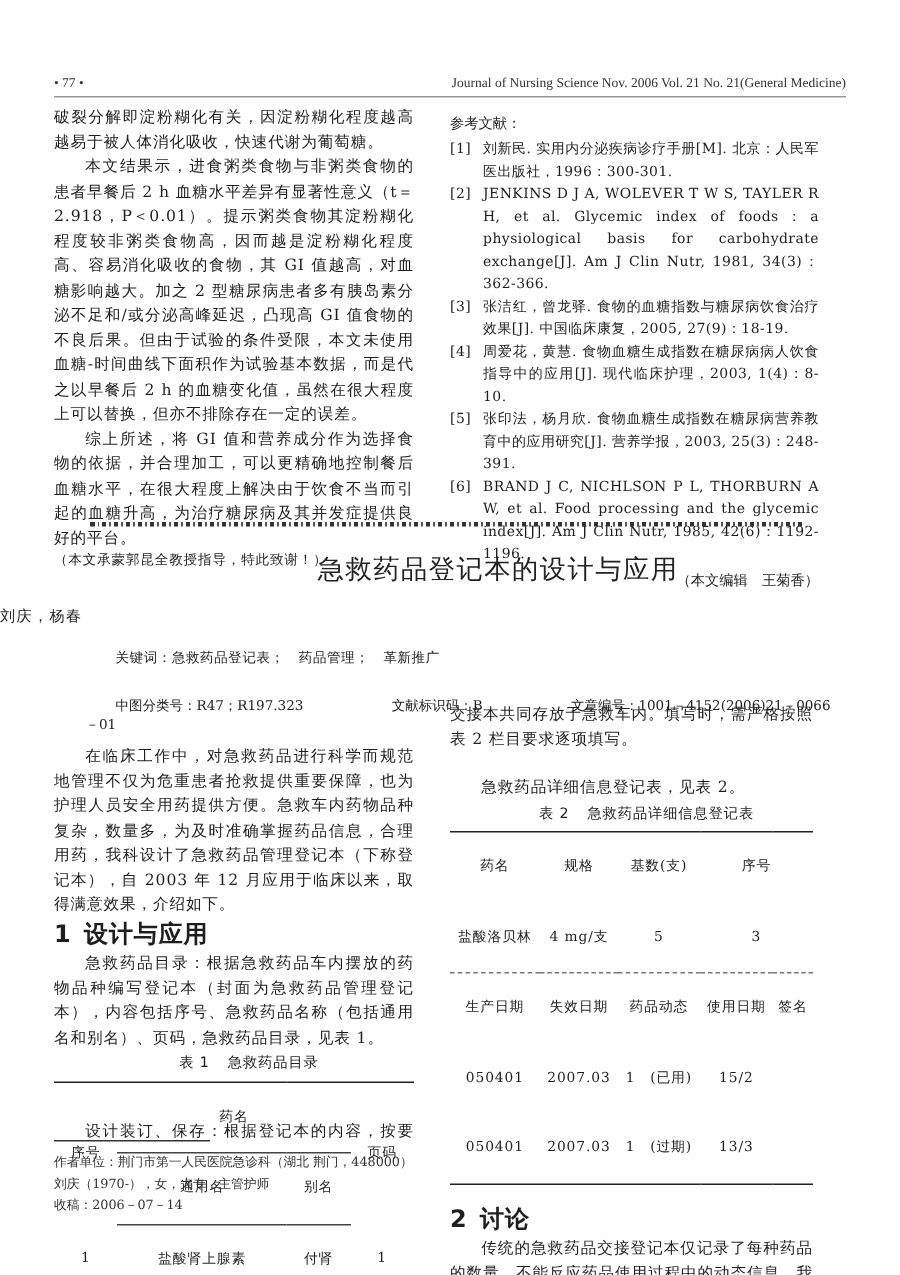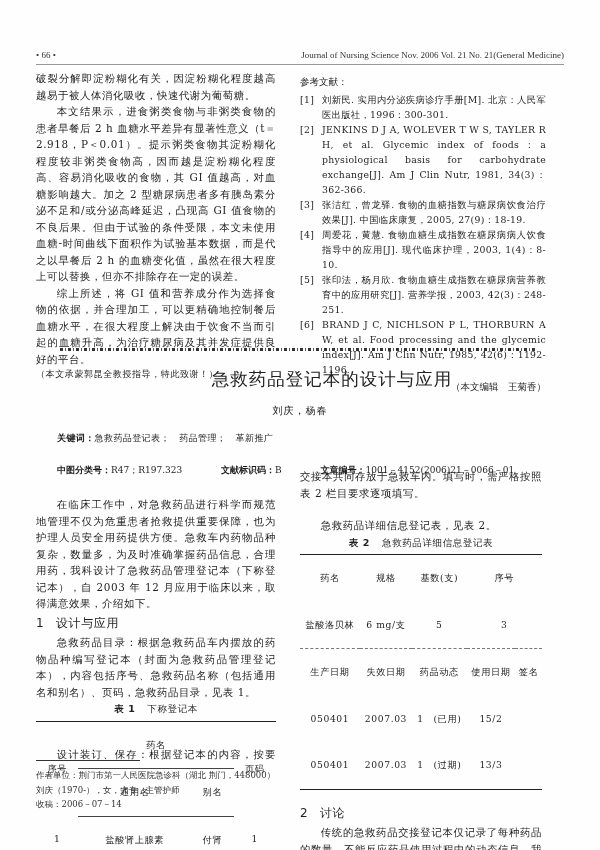--- a/index.html
+++ b/index.html
@@ -18,44 +18,44 @@
   .ack { font-size: 9px; line-height: 14px; margin-left: 14px; }
   .refs-title { font-weight: normal; font-size: 9.5px; margin-bottom: 3px; }
   .ref { display: flex; font-size: 9.3px; line-height: 15px; letter-spacing: 0.3px; }
   .ref .n { width: 22px; flex-shrink: 0; }
   .ref .t { flex: 1; text-align: justify; }
   .editor { text-align: right; font-size: 9.5px; margin-top: 4px; }
   .divider { top: 348px; left: 60px; width: 475px; height: 3px;
              background: repeating-linear-gradient(90deg, #333 0 3px, transparent 3px 5px, #555 5px 6px, transparent 6px 8px); }
   .title { top: 367px; left: 0; width: 600px; text-align: center; font-size: 17.5px;
            font-family: "DejaVu Sans", sans-serif; letter-spacing: 1px; color: #222; padding-left: 32px; }
-  .authors { top: 404px; left: 0; width: 600px; text-align: center; font-size: 10px; letter-spacing: 1px; }
+  .authors { top: 404px; left: 0; width: 600px; font-size: 10px; letter-spacing: 1px; }
   .kw { top: 432px; left: 57px; font-size: 9px; letter-spacing: 0.4px; }
   .cls { top: 464px; left: 57px; font-size: 9px; width: 500px; }
   .cls span { margin-right: 18px; }
-  .b { font-weight: bold; font-family: "DejaVu Sans", sans-serif; }
-  .sec { font-weight: normal; font-family: "DejaVu Sans", sans-serif; font-size: 12px; margin: 3px 0; }
+  .b { font-weight: normal; font-family: "DejaVu Sans", sans-serif; margin-left: 20px; }
+  .sec { font-weight: bold; font-family: "DejaVu Sans", sans-serif; font-size: 16px; margin: 3px 0; }
   .sec .num { display: inline-block; width: 20px; }
   .tcap { text-align: center; font-size: 9.5px; margin: 1px 0 3px; }
   .tcap .b { margin-right: 12px; }
   table { border-collapse: collapse; width: 100%; font-size: 9.2px; }
   td, th { font-weight: normal; text-align: center; padding: 16px 2px; height: 14.5px; line-height: 14.5px; }
   .t1 { border-top: 1.5px solid #222; border-bottom: 1.5px solid #222; }
   .t1 .sub th { border-bottom: 0.6px solid #444; }
   .t1 .grp { border-bottom: 0.6px solid #444; }
   .t2 { border-top: 1.5px solid #222; border-bottom: 1.5px solid #222; }
   .t2 tr.sep td { border-top: 0.6px dashed #777; }
   .footrule { left: 36px; top: 760px; width: 104px; border-top: 0.8px solid #333; }
   .foot { left: 36px; top: 768px; font-size: 8.5px; line-height: 14.5px; color: #333; }
 </style>
 </head>
 <body>
 
 <div class="abs header">
-  <span class="pg">• 66 •</span>
+  <span class="pg">• 77 •</span>
   <span class="jr">Journal of Nursing Science   Nov. 2006   Vol. 21   No. 21(General Medicine)</span>
 </div>
 
 <div class="abs col left" style="top:70px;">
   <p>破裂分解即淀粉糊化有关，因淀粉糊化程度越高越易于被人体消化吸收，快速代谢为葡萄糖。</p>
   <p class="ind">本文结果示，进食粥类食物与非粥类食物的患者早餐后 2 h 血糖水平差异有显著性意义（t＝2.918，P＜0.01）。提示粥类食物其淀粉糊化程度较非粥类食物高，因而越是淀粉糊化程度高、容易消化吸收的食物，其 GI 值越高，对血糖影响越大。加之 2 型糖尿病患者多有胰岛素分泌不足和/或分泌高峰延迟，凸现高 GI 值食物的不良后果。但由于试验的条件受限，本文未使用血糖-时间曲线下面积作为试验基本数据，而是代之以早餐后 2 h 的血糖变化值，虽然在很大程度上可以替换，但亦不排除存在一定的误差。</p>
   <p class="ind">综上所述，将 GI 值和营养成分作为选择食物的依据，并合理加工，可以更精确地控制餐后血糖水平，在很大程度上解决由于饮食不当而引起的血糖升高，为治疗糖尿病及其并发症提供良好的平台。</p>
   <p class="ack">（本文承蒙郭昆全教授指导，特此致谢！）</p>
 </div>
 
@@ -72,21 +72,21 @@
   <div class="ref">
       <span class="n">[3]</span>
       <span class="t">张洁红，曾龙驿. 食物的血糖指数与糖尿病饮食治疗效果[J]. 中国临床康复，2005, 27(9)：18-19.</span>
     </div>
   <div class="ref">
       <span class="n">[4]</span>
       <span class="t">周爱花，黄慧. 食物血糖生成指数在糖尿病病人饮食指导中的应用[J]. 现代临床护理，2003, 1(4)：8-10.</span>
     </div>
   <div class="ref">
       <span class="n">[5]</span>
-      <span class="t">张印法，杨月欣. 食物血糖生成指数在糖尿病营养教育中的应用研究[J]. 营养学报，2003, 42(3)：248-251.</span>
+      <span class="t">张印法，杨月欣. 食物血糖生成指数在糖尿病营养教育中的应用研究[J]. 营养学报，2003, 25(3)：248-391.</span>
     </div>
   <div class="ref">
       <span class="n">[6]</span>
       <span class="t">BRAND J C, NICHLSON P L, THORBURN A W, et al. Food processing and the glycemic index[J]. Am J Clin Nutr, 1985, 42(6)：1192-1196.</span>
     </div>
   <div class="editor">（本文编辑　王菊香）</div>
 </div>
 
 <div class="abs divider"></div>
 
@@ -98,21 +98,21 @@
 <div class="abs cls">
   <span><b class="b">中图分类号：</b><span>R47；R197.323</span></span>
   <span><b class="b">文献标识码：</b><span>B</span></span>
   <span><b class="b">文章编号：</b><span>1001－4152(2006)21－0066－01</span></span>
 </div>
 
 <div class="abs col left" style="top:496px;">
   <p class="ind">在临床工作中，对急救药品进行科学而规范地管理不仅为危重患者抢救提供重要保障，也为护理人员安全用药提供方便。急救车内药物品种复杂，数量多，为及时准确掌握药品信息，合理用药，我科设计了急救药品管理登记本（下称登记本），自 2003 年 12 月应用于临床以来，取得满意效果，介绍如下。</p>
   <div class="sec"><span class="num">1</span><span>设计与应用</span></div>
   <p class="ind">急救药品目录：根据急救药品车内摆放的药物品种编写登记本（封面为急救药品管理登记本），内容包括序号、急救药品名称（包括通用名和别名）、页码，急救药品目录，见表 1。</p>
-  <div class="tcap"><span class="b">表 1</span><span>下称登记本</span></div>
+  <div class="tcap"><span class="b">表 1</span><span>急救药品目录</span></div>
   <table class="t1">
     <tbody>
         <tr>
       <th rowspan="2">序号</th>
       <th colspan="2" class="grp">药名</th>
       <th rowspan="2">页码</th>
     </tr>
     <tr class="sub">
       <th>通用名</th>
       <th>别名</th>
@@ -155,21 +155,21 @@
   <table class="t2">
     <tbody>
         <tr>
       <td>药名</td>
       <td>规格</td>
       <td>基数(支)</td>
       <td colspan="2">序号</td>
     </tr>
     <tr>
       <td>盐酸洛贝林</td>
-      <td>6 mg/支</td>
+      <td>4 mg/支</td>
       <td>5</td>
       <td colspan="2">3</td>
     </tr>
     <tr class="sep">
       <td>生产日期</td>
       <td>失效日期</td>
       <td>药品动态</td>
       <td>使用日期</td>
       <td>签名</td>
     </tr>

